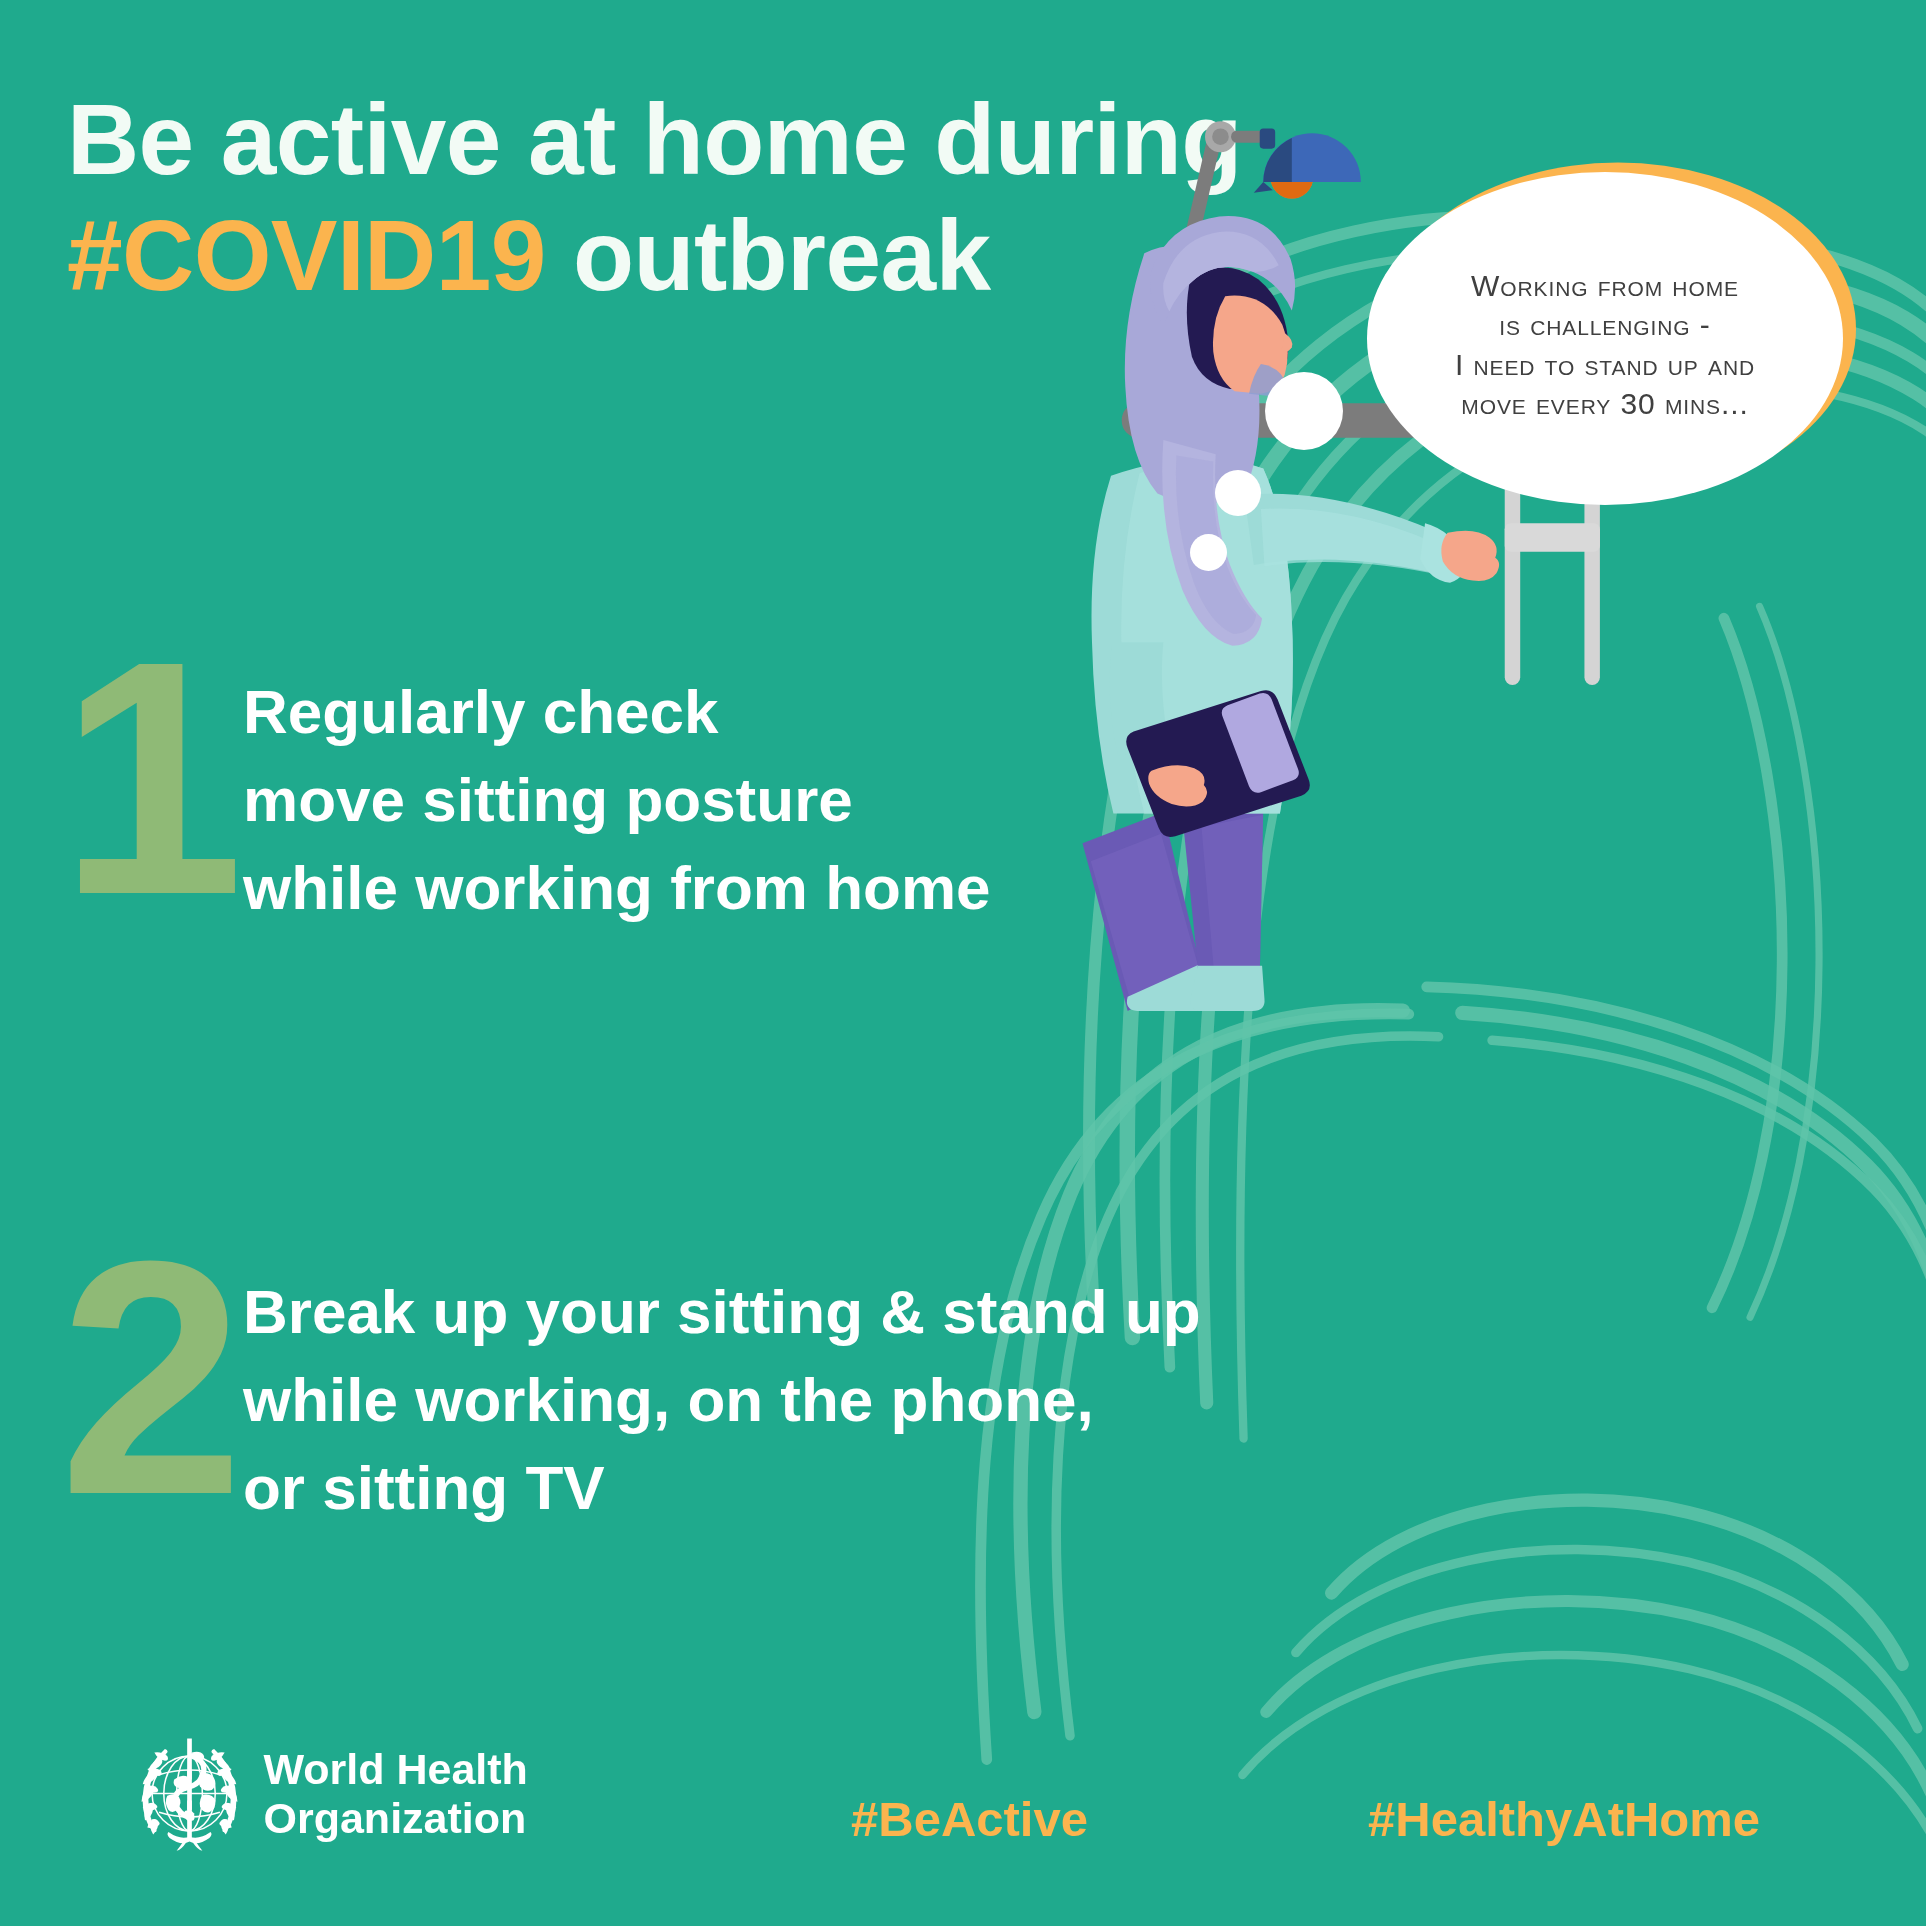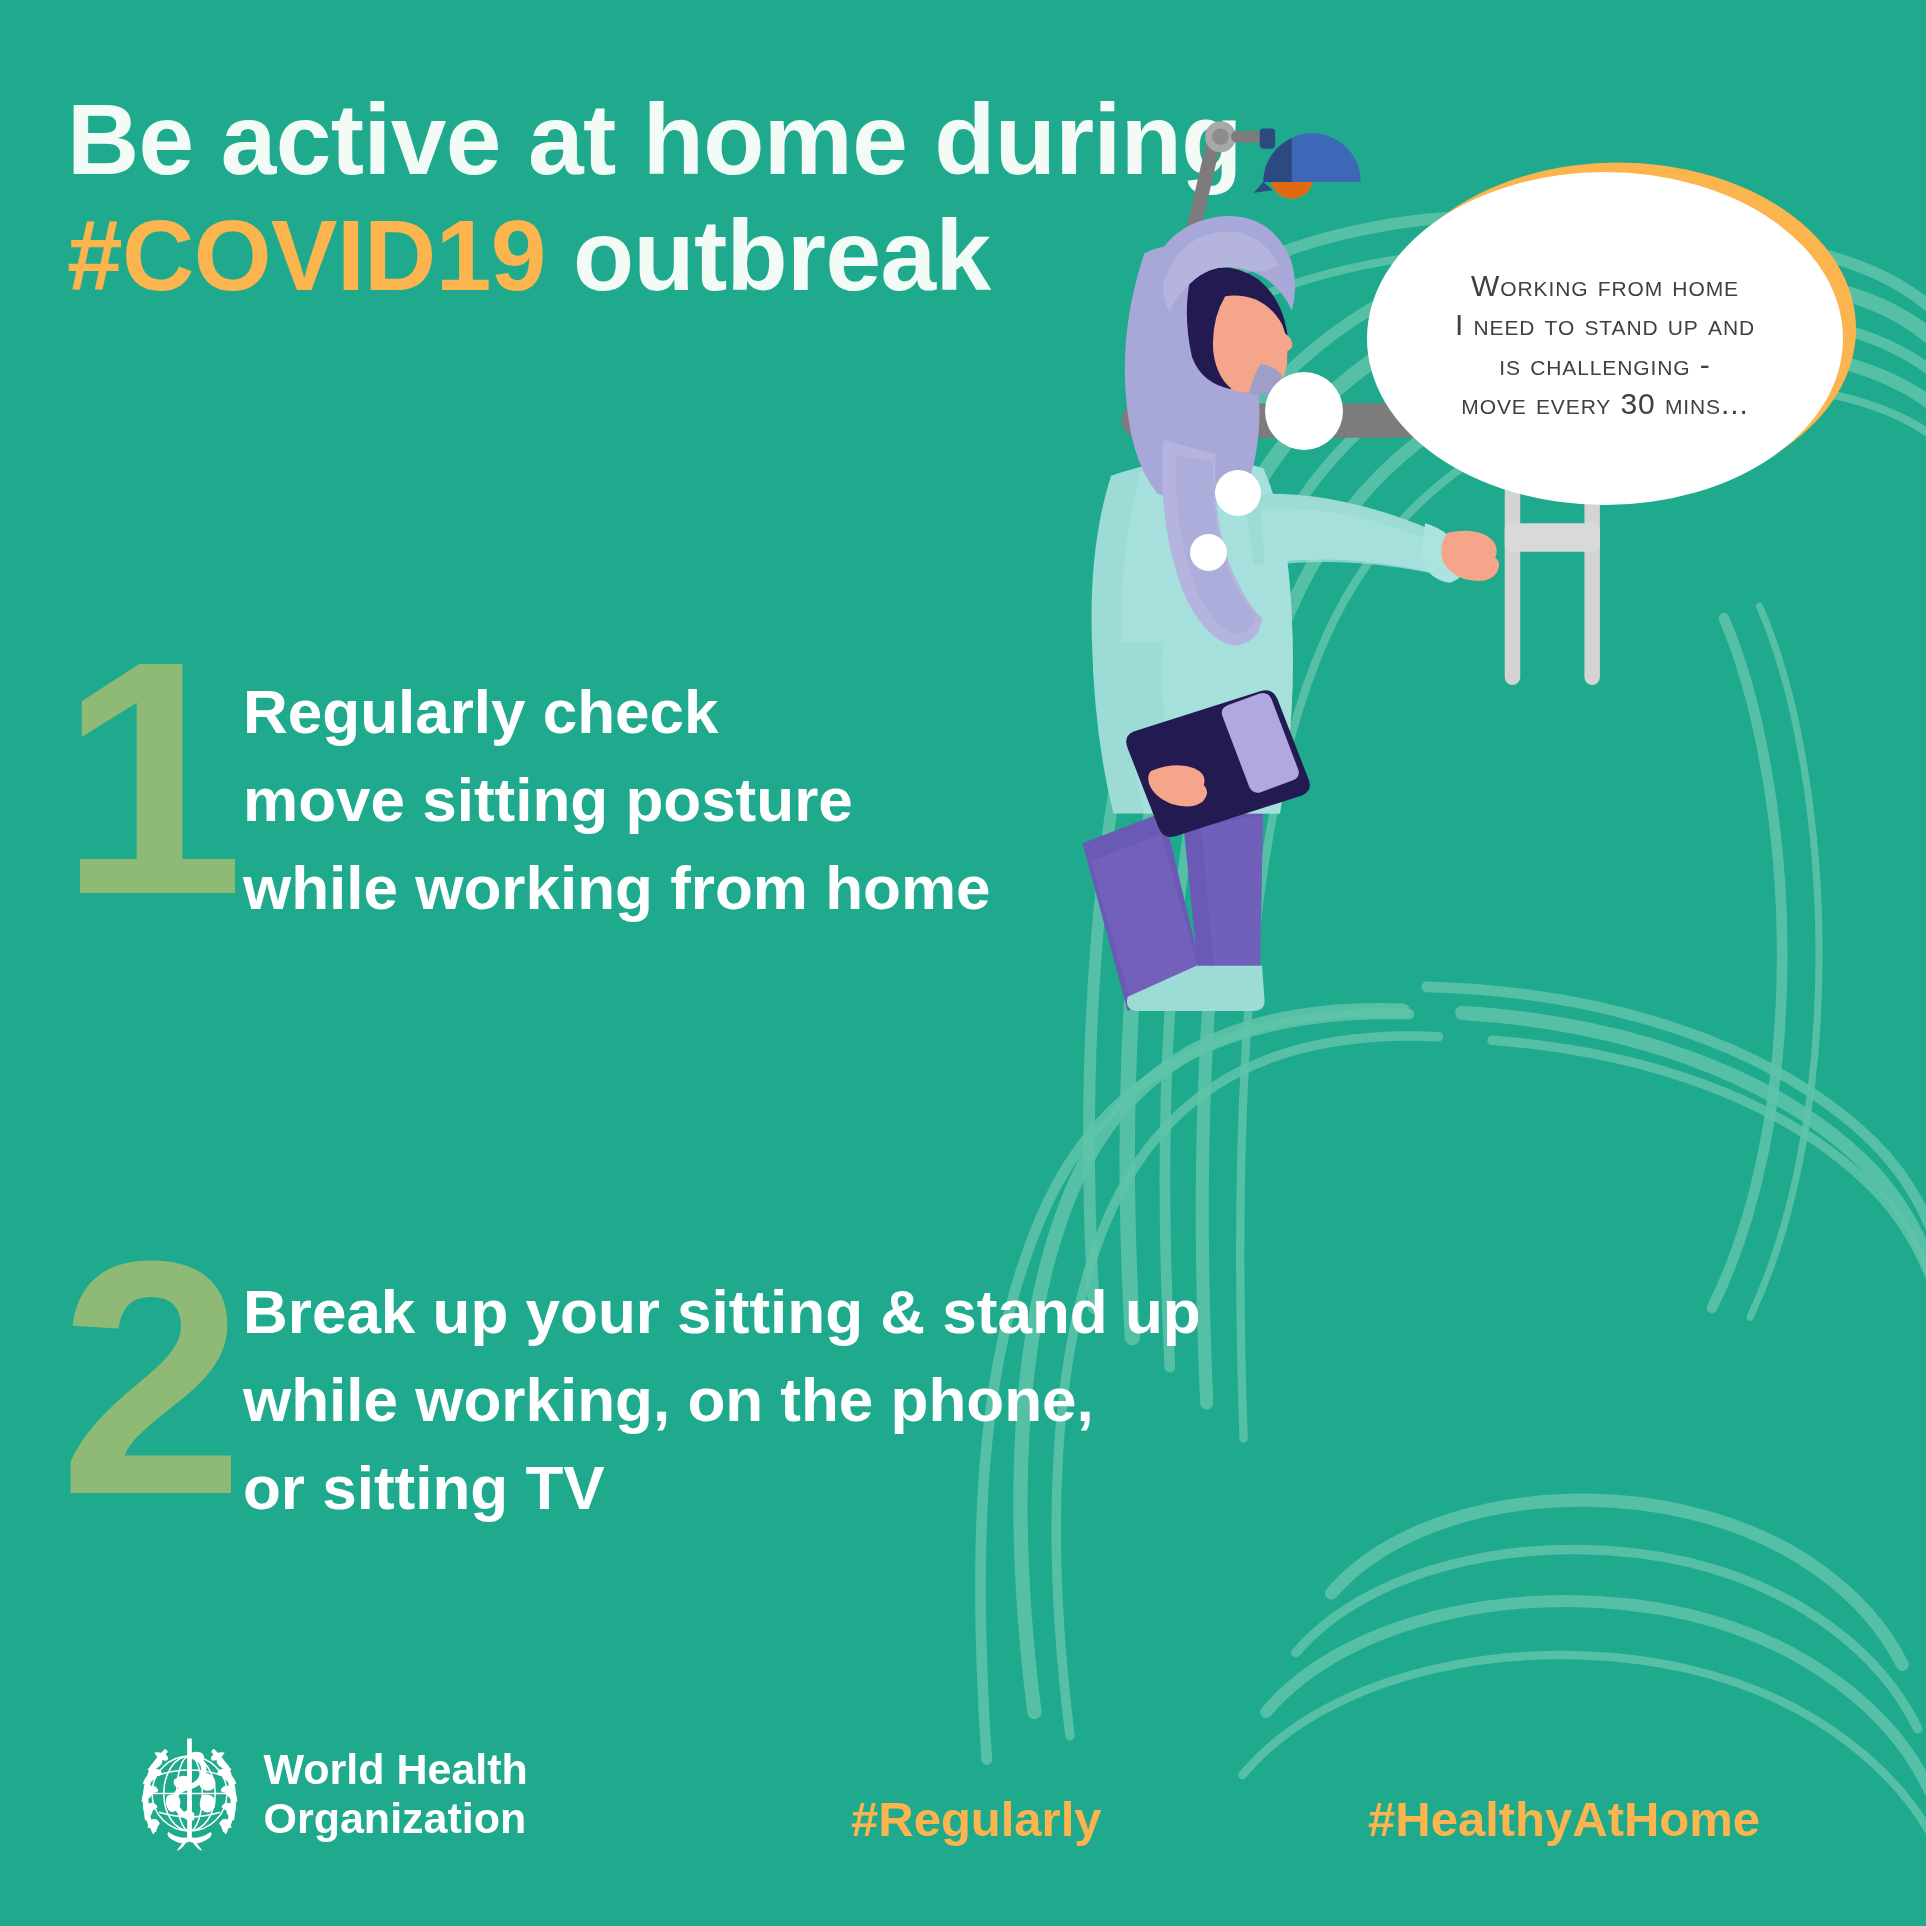--- a/index.html
+++ b/index.html
@@ -341,22 +341,22 @@
 
   <div class="think-dot" id="dot-sm"></div>
   <div class="think-dot" id="dot-md"></div>
   <div class="think-dot" id="dot-lg"></div>
 
   <div id="bubble">
     <div class="bubble-ring"></div>
     <div class="bubble-body"></div>
     <div class="bubble-text">
       <span class="ln">Working from home</span>
+      <span class="ln">is challenging -</span>
       <span class="ln">I need to stand up and</span>
-      <span class="ln">is challenging -</span>
       <span class="ln">move every 30 mins...</span>
     </div>
   </div>
 
   <div class="tip" id="tip1">
     <div class="tip-num">1</div>
     <div class="tip-text">
       <span class="ln">Regularly check</span>
       <span class="ln">move sitting posture</span>
       <span class="ln">while working from home</span>
@@ -433,17 +433,17 @@
       </g>
       <path d="M104 30 Q118 26 124 34 Q128 42 118 44 Q106 44 104 30 Z" fill="#ffffff"></path>
 
       <rect x="96" y="60" width="8" height="16" fill="#ffffff"></rect>
       <rect x="96" y="112" width="8" height="16" fill="#ffffff"></rect>
     </svg>
     <div id="who-name">World Health
 Organization</div>
   </div>
 
-  <div class="hashtag" id="hash-beactive">#Regularly</div>
+  <div class="hashtag" id="hash-beactive">#BeActive</div>
   <div class="hashtag" id="hash-healthy">#HealthyAtHome</div>
 
 </div>
 
 
 </body></html>

